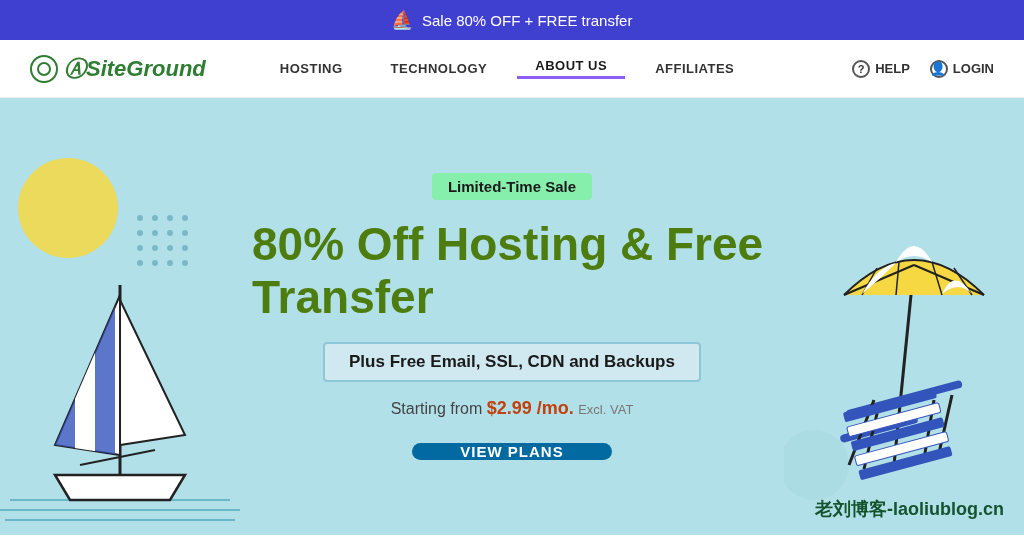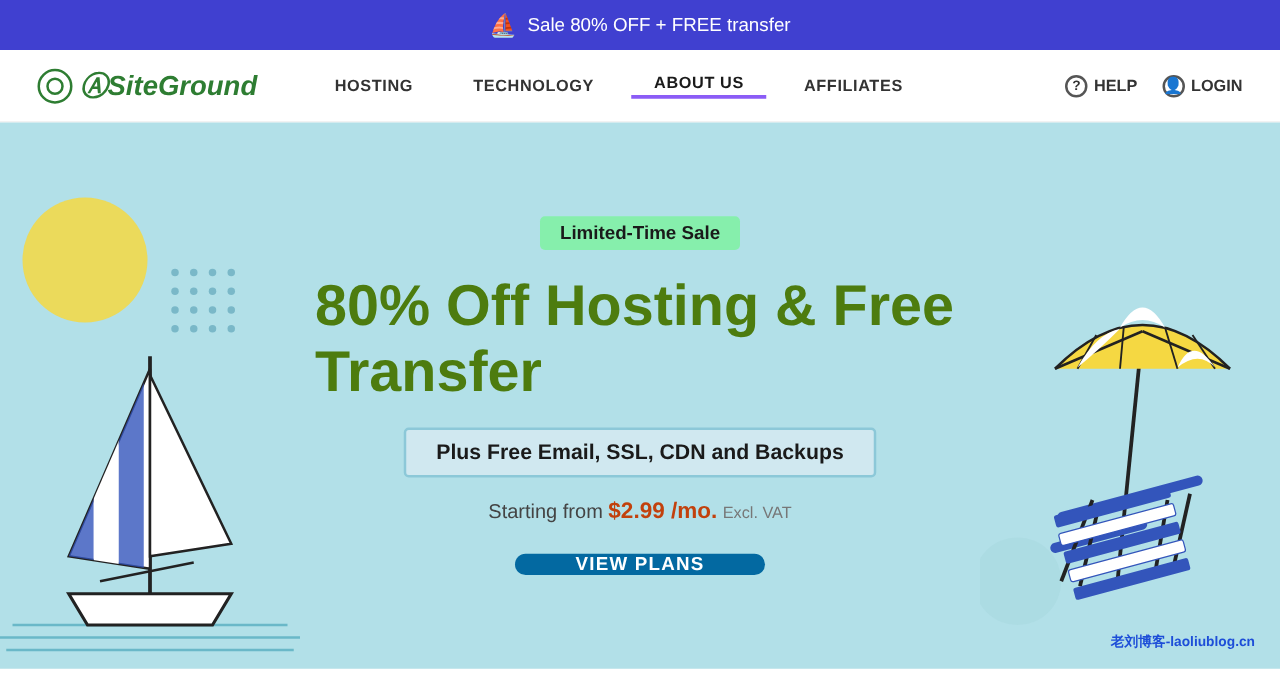--- a/index.html
+++ b/index.html
@@ -27,21 +27,21 @@
       background: white;
       display: flex;
       align-items: center;
       padding: 0 30px;
       height: 58px;
       border-bottom: 1px solid #eee;
     }
     .logo {
       display: flex;
       align-items: center;
-      margin-right: 44px;
+      margin-right: 56px;
       text-decoration: none;
     }
     .logo-icon {
       width: 28px;
       height: 28px;
       border-radius: 50%;
       border: 2.5px solid #2e7d32;
       display: flex;
       align-items: center;
       justify-content: center;
@@ -178,22 +178,22 @@
       letter-spacing: 1px;
       text-transform: uppercase;
       cursor: pointer;
     }
 
     
     .watermark {
       position: absolute;
       bottom: 14px;
       right: 20px;
-      color: #1d4ed8;
-      font-size: 11px;
+      color: #14532d;
+      font-size: 18px;
       font-weight: 600;
     }
 
     
     .left-illustration {
       position: absolute;
       left: 0;
       bottom: 0;
       width: 240px;
       height: 380px;

